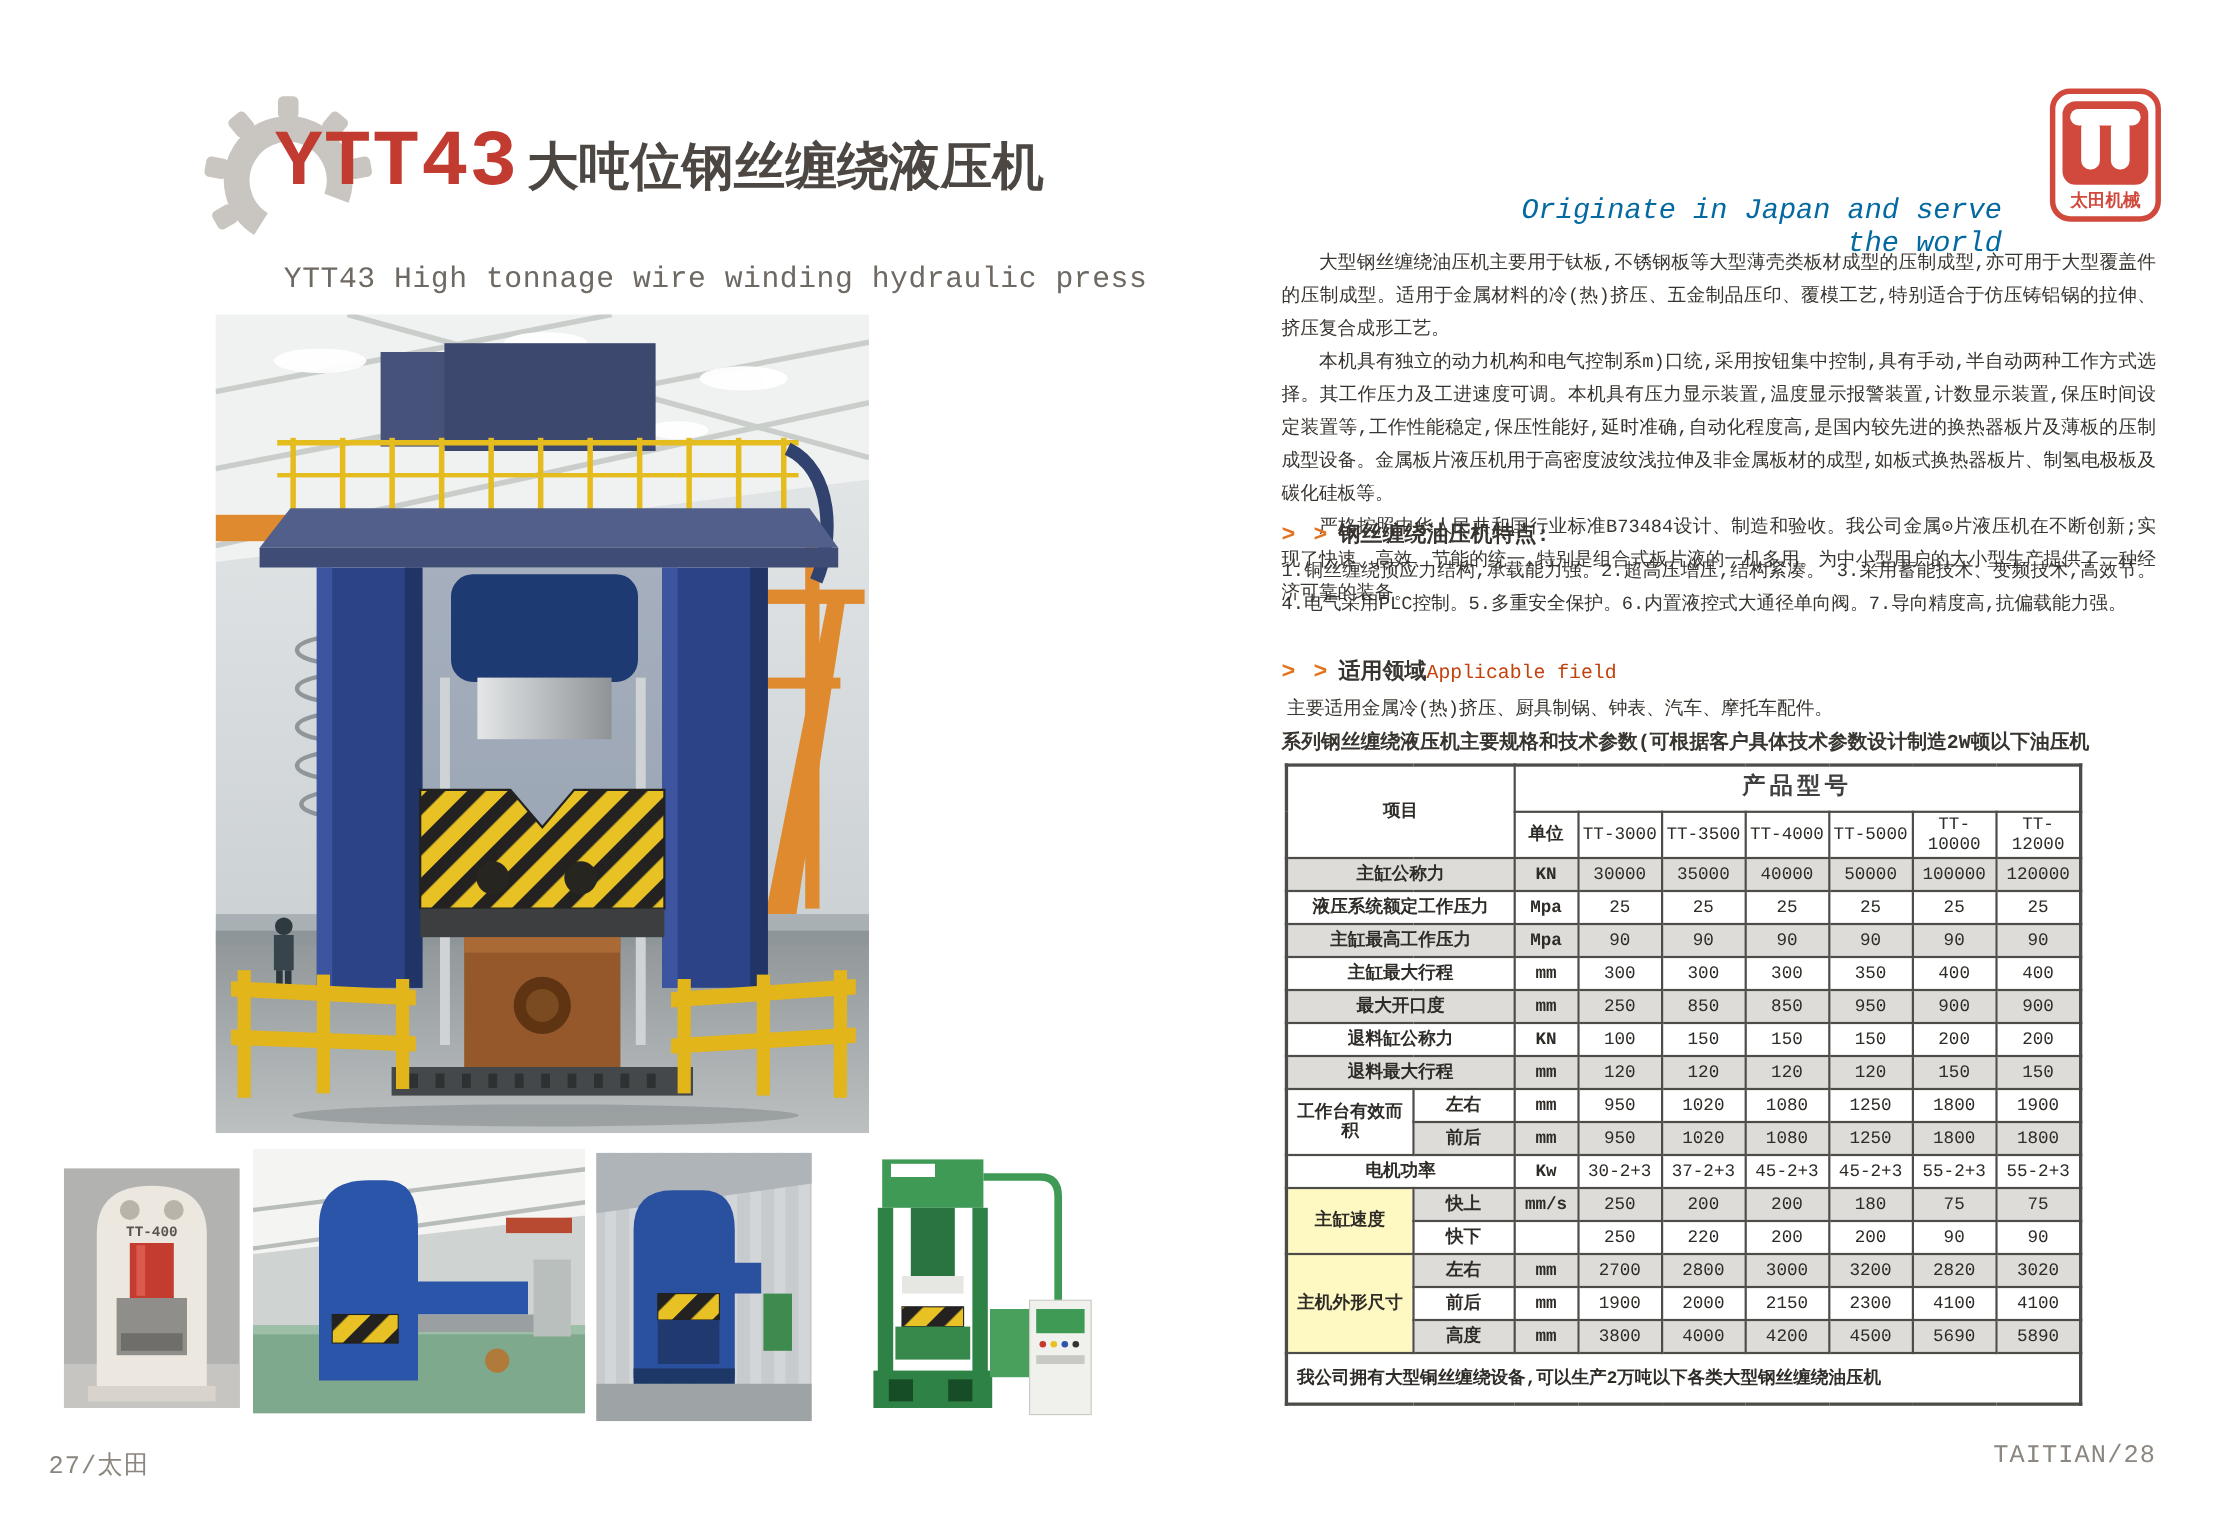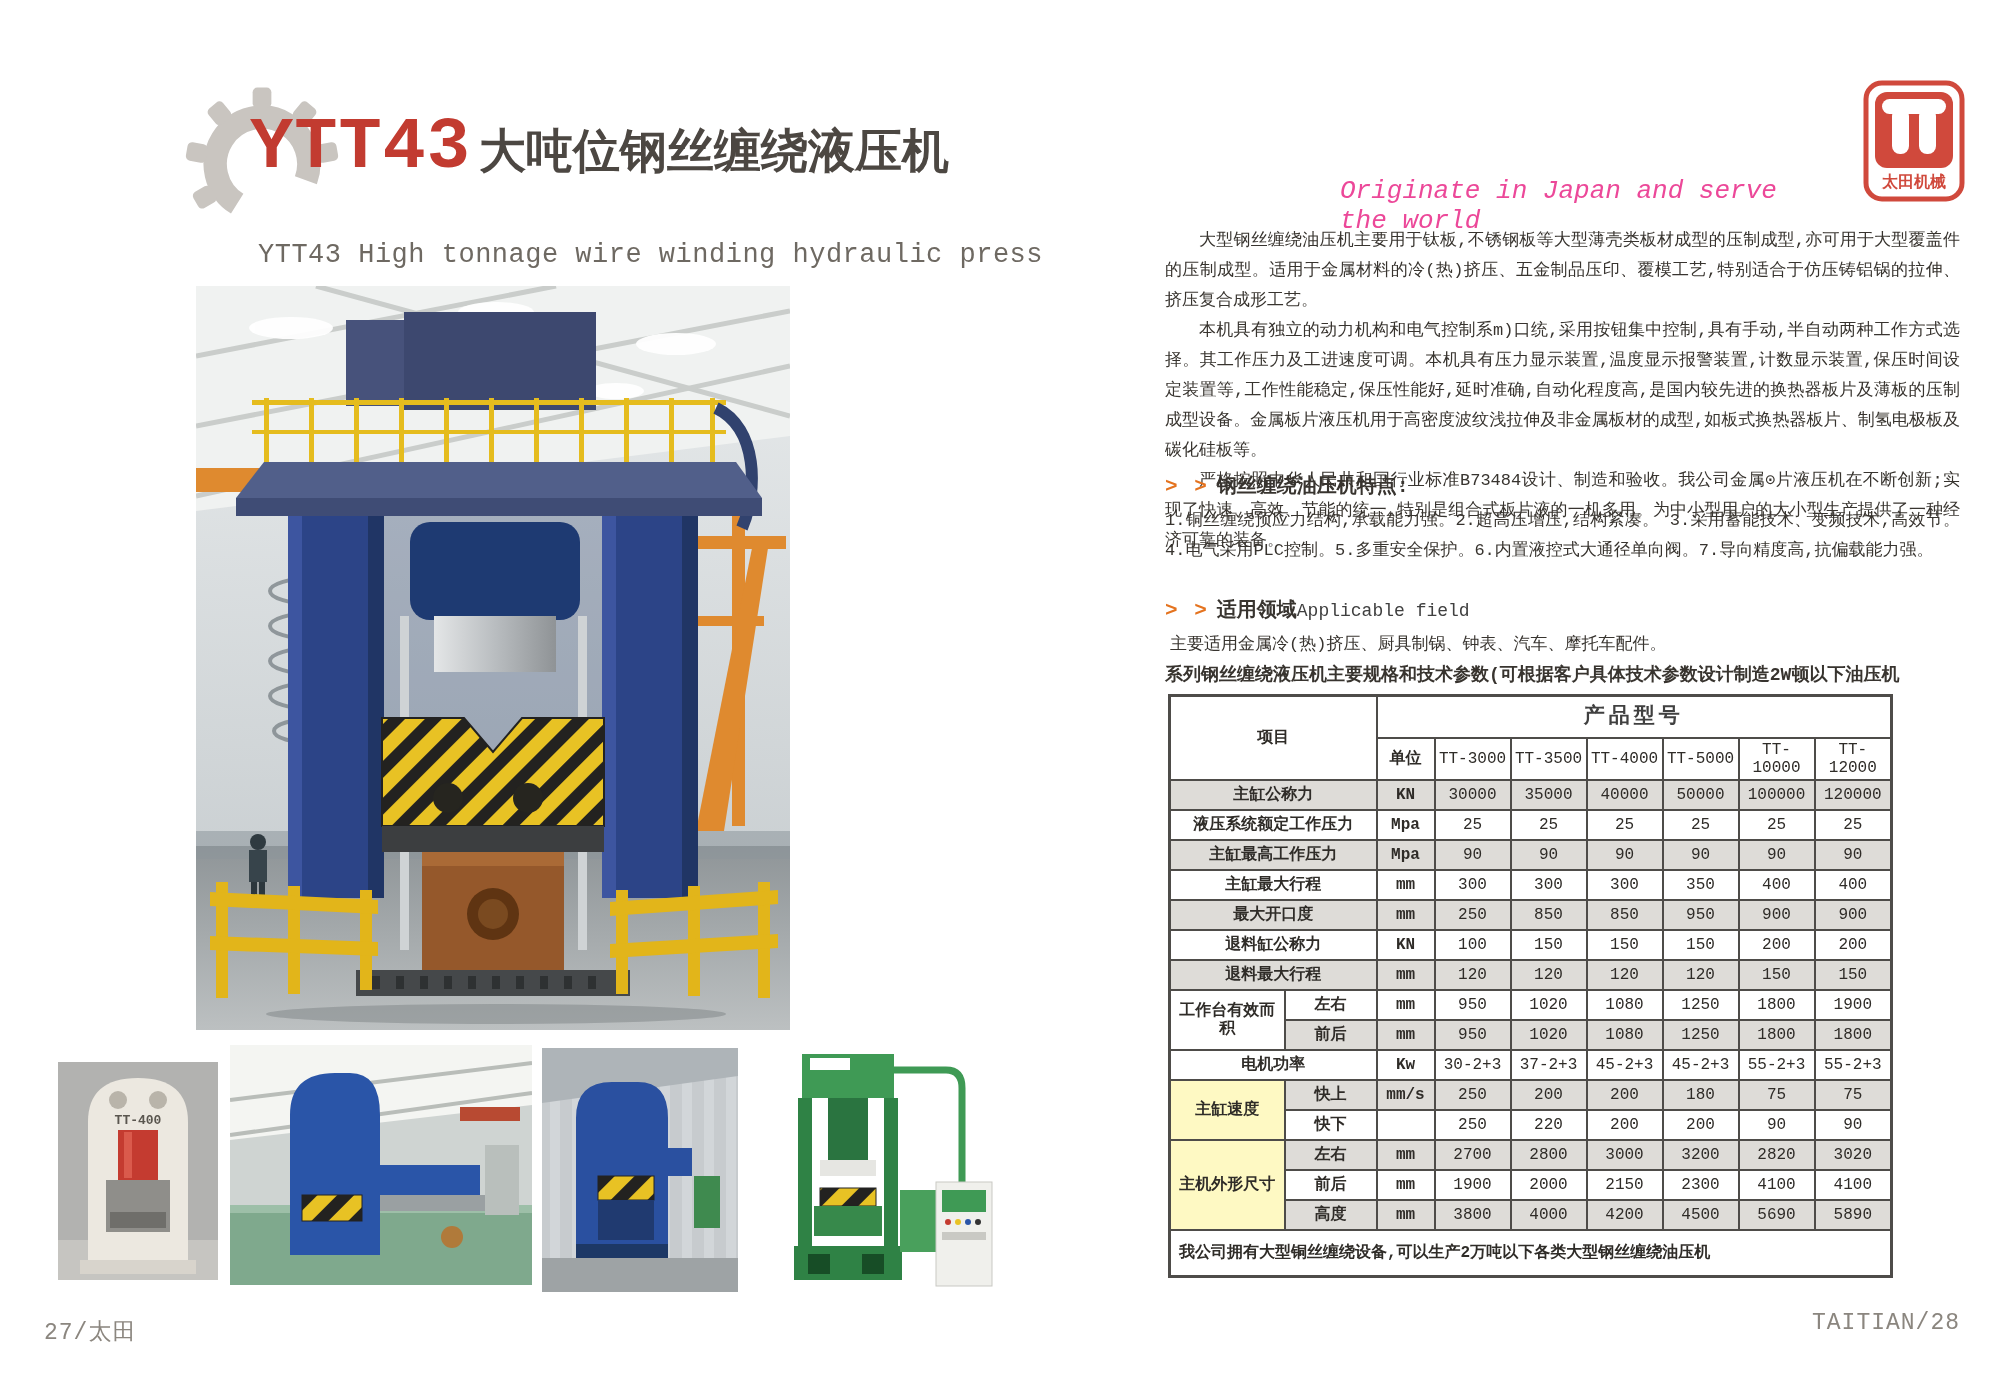--- a/index.html
+++ b/index.html
@@ -8,42 +8,42 @@
 
   
   .gear{position:absolute;left:184px;top:86px;width:156px;height:156px;}
   .title-row{position:absolute;left:250px;top:112px;white-space:nowrap;display:flex;align-items:baseline;z-index:2;}
   .model-name{font-size:72px;font-weight:bold;color:#c23b30;letter-spacing:1px;line-height:1;}
   .title-cn{font-size:47px;font-weight:bold;color:#4c4742;margin-left:8px;line-height:1;}
   .subtitle{position:absolute;left:258px;top:240px;font-size:27px;color:#6e6962;letter-spacing:0.5px;}
 
   
   .slogan-cn{position:absolute;left:1340px;top:132px;width:480px;text-align:right;font-size:31px;color:#9a948c;letter-spacing:3px;}
-  .slogan-en{position:absolute;left:1340px;top:176px;width:480px;text-align:left;font-size:26px;color:#ec4899;font-style:italic;}
+  .slogan-en{position:absolute;left:1340px;top:176px;width:480px;text-align:right;font-size:26px;color:#0369a1;font-style:italic;}
   .brand-logo{position:absolute;left:1852px;top:80px;width:102px;height:122px;padding-left:11px;}
 
   
   .main-photo{position:absolute;left:196px;top:286px;width:594px;height:744px;}
   .thumb{position:absolute;}
   .t1{left:58px;top:1062px;width:160px;height:218px;}
   .t2{left:230px;top:1045px;width:302px;height:240px;}
   .t3{left:542px;top:1048px;width:196px;height:244px;}
   .t4{left:750px;top:1040px;width:252px;height:258px;}
   .main-photo svg,.thumb svg{display:block;width:100%;height:100%;}
 
   
   .intro{position:absolute;left:1165px;top:226px;width:795px;font-size:17px;line-height:30px;
          text-align:justify;color:#38342f;}
   .intro p{margin:0;text-indent:2em;}
   .sec-head{position:absolute;left:1165px;width:795px;white-space:nowrap;}
   .fh{top:472px;}
   .ah{top:596px;}
   .arrows{color:#e4731f;font-weight:bold;font-size:21px;letter-spacing:2px;margin-right:8px;}
   .sec-head .cn{font-size:20px;font-weight:bold;color:#38342f;}
-  .sec-head .en{font-size:18px;color:#404040;}
+  .sec-head .en{font-size:18px;color:#c2410c;}
   .feat-body{position:absolute;left:1165px;top:506px;width:795px;font-size:17px;line-height:30px;text-align:justify;color:#38342f;}
   .app-body{position:absolute;left:1170px;top:632px;width:790px;font-size:17px;color:#38342f;}
   .tbl-title{position:absolute;left:1165px;top:662px;width:810px;font-size:18px;font-weight:bold;color:#38342f;white-space:nowrap;}
 
   
   .spec-table{position:absolute;left:1168px;top:694px;width:722px;border-collapse:collapse;table-layout:fixed;
               font-size:16px;color:#2f2c28;border:3px solid #4e4c49;}
   .spec-table th,.spec-table td{border:2px solid #4e4c49;text-align:center;padding:0 2px;height:28px;line-height:1.15;
               overflow:hidden;font-weight:normal;background:#ffffff;}
   .spec-table .hd{height:40px;}

